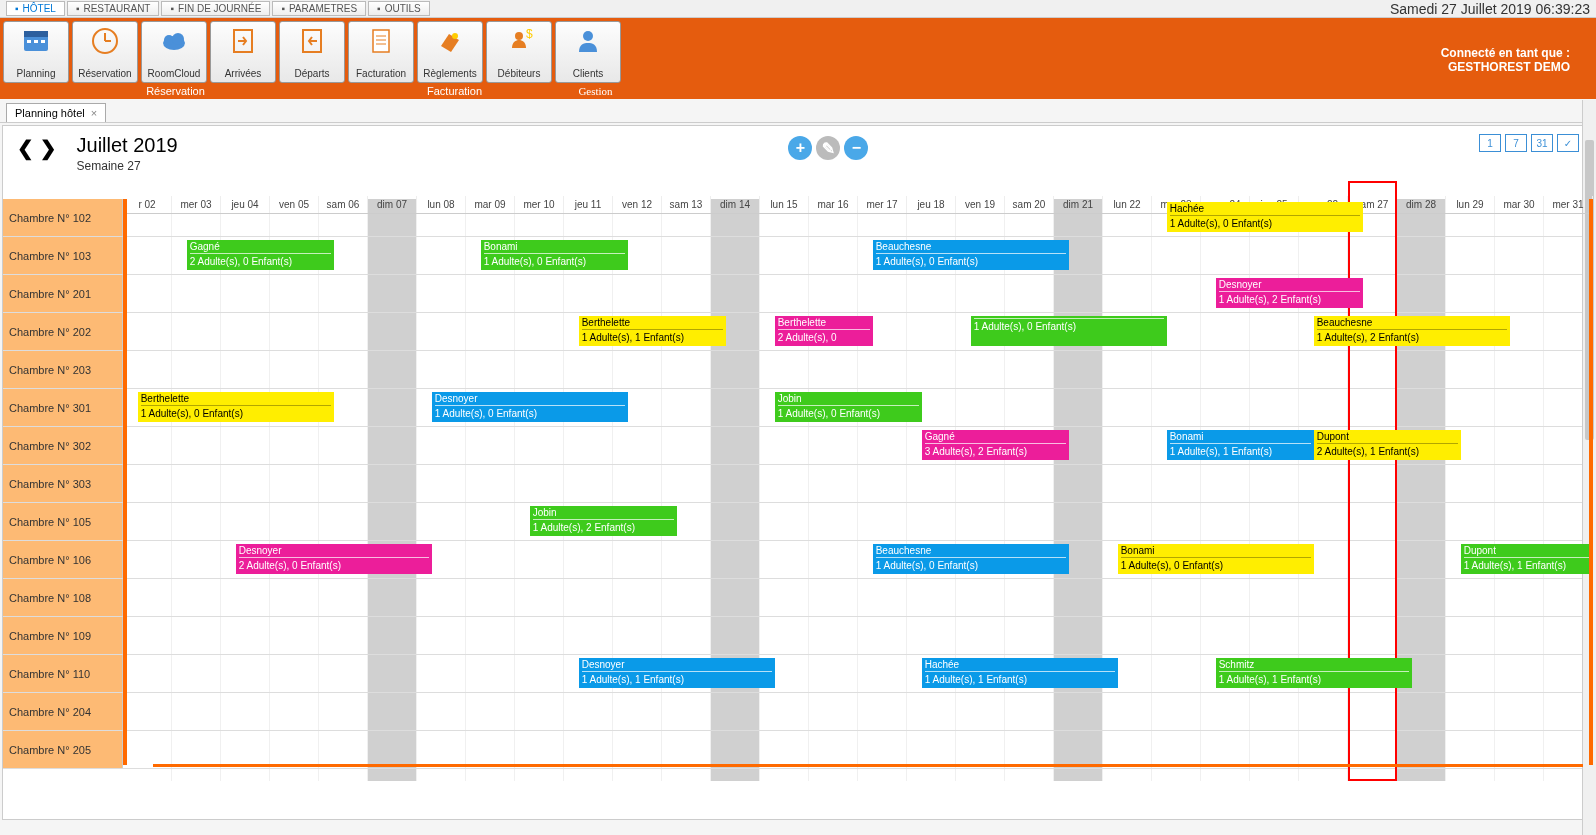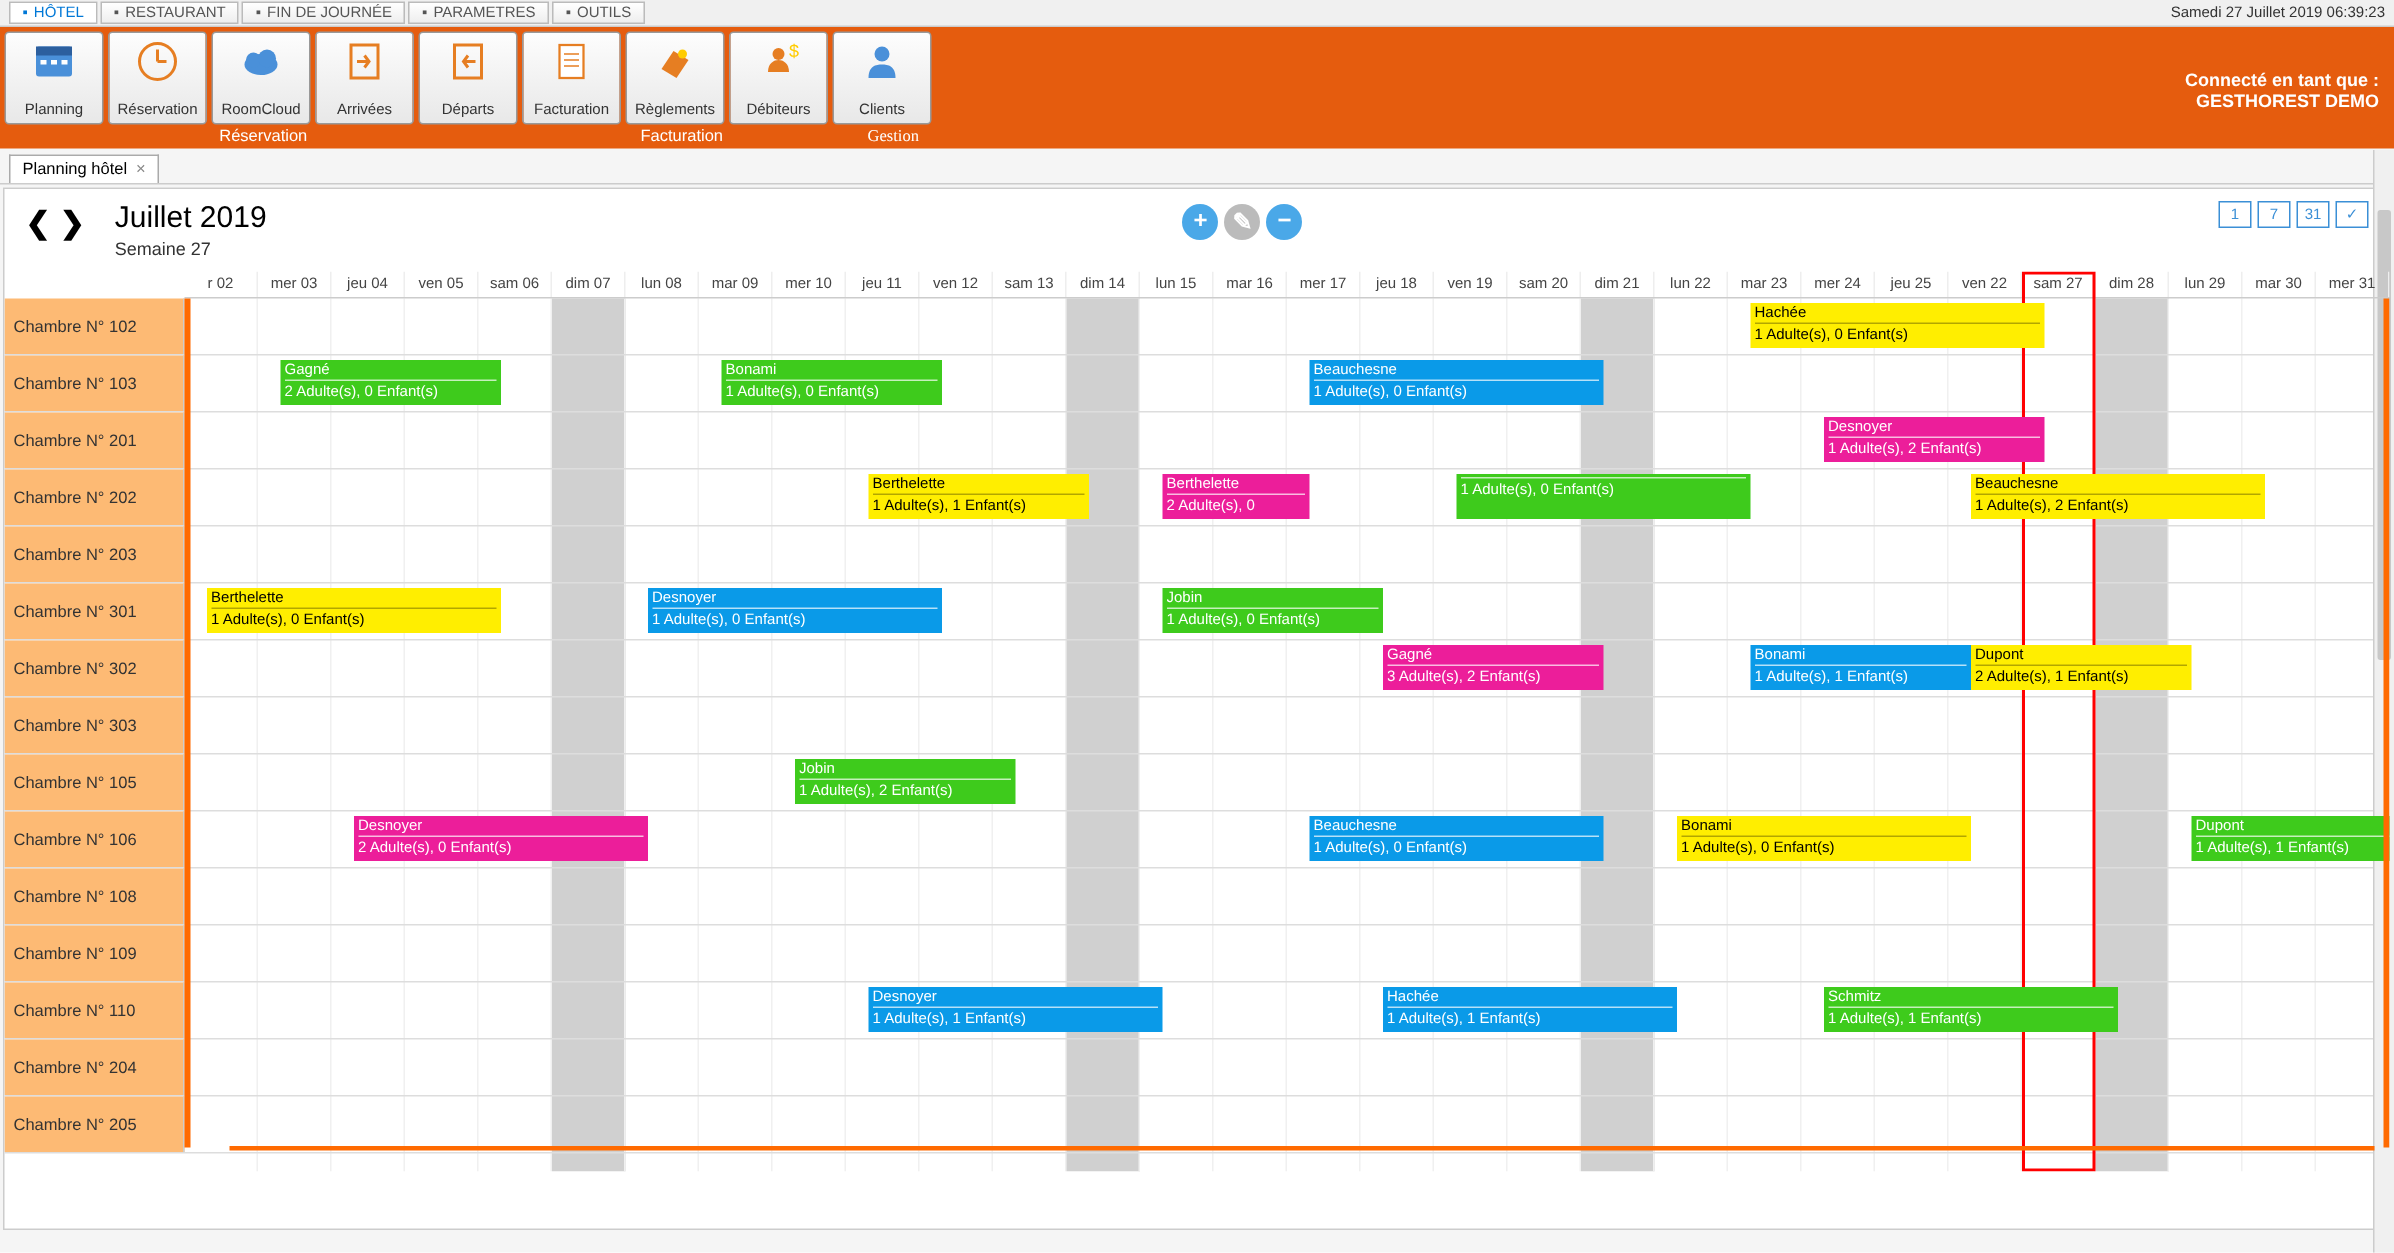--- a/index.html
+++ b/index.html
@@ -1,44 +1,44 @@
 <!DOCTYPE html>
 <html><head>
 <meta charset="utf-8">
 <style>
 *{box-sizing:border-box;margin:0;padding:0;font-family:Arial,sans-serif}
 body{background:#f5f5f5;font-size:11px;overflow:hidden}
 .topbar{height:18px;background:#f0f0f0;border-bottom:1px solid #ccc;display:flex;align-items:center;padding:0 6px;justify-content:space-between}
 .topbar-left{display:flex;gap:2px}
 .topbar-tab{display:flex;align-items:center;gap:4px;padding:1px 8px;border:1px solid #bbb;background:linear-gradient(#fff,#eee);font-size:10px;color:#555;cursor:pointer}
 .topbar-tab.active{background:#fff;color:#0078d7}
-.topbar-date{font-size:10px;color:#333}
+.topbar-date{font-size:14px;color:#333}
 .ribbon{background:#e55c0e;padding:3px 3px 0 3px}
 .ribbon-buttons{display:flex;gap:3px}
 .ribbon-group{display:flex;gap:3px}
 .ribbon-btn{width:66px;height:62px;background:linear-gradient(#fdfdfd,#e8e8e8);border:1px solid #999;border-radius:3px;display:flex;flex-direction:column;align-items:center;justify-content:space-between;padding:4px 2px 3px;cursor:pointer;font-size:10px;color:#333}
 .ribbon-btn .ico{width:30px;height:30px;display:flex;align-items:center;justify-content:center}
 .ribbon-labels{display:flex;gap:3px;color:#fff;font-size:11px;padding:2px 0}
-.ribbon-info{position:absolute;right:10px;top:28px;color:#fff;text-align:right;font-size:12px;font-weight:bold}
+.ribbon-info{position:absolute;right:26px;top:28px;color:#fff;text-align:right;font-size:12px;font-weight:bold}
 .ribbon-wrap{position:relative}
 .tabstrip{background:#f5f5f5;padding:4px 6px 0;border-bottom:1px solid #ccc}
 .doctab{display:inline-flex;align-items:center;gap:6px;background:#fff;border:1px solid #aaa;border-bottom:none;padding:3px 8px;font-size:11px}
 .doctab .x{color:#888;cursor:pointer}
 .planner{background:#fff;margin:2px;border:1px solid #ccc;height:695px;position:relative;overflow:hidden}
 .planner-header{display:flex;align-items:flex-start;padding:8px 14px;gap:14px;justify-content:space-between}
 .ph-left{display:flex;align-items:flex-start;gap:20px}
 .navarrows{display:flex;gap:6px;font-size:20px;font-weight:bold;cursor:pointer;padding-top:2px}
 .title-block .month{font-size:20px;font-weight:normal}
 .title-block .week{font-size:12px;color:#333;margin-top:2px}
 .ph-center{display:flex;gap:4px;padding-top:2px}
 .circ-btn{width:24px;height:24px;border-radius:50%;display:flex;align-items:center;justify-content:center;color:#fff;font-size:16px;font-weight:bold;cursor:pointer}
 .ph-right{display:flex;gap:4px}
 .view-btn{width:22px;height:18px;border:1px solid #3b8fd6;background:#fff;color:#3b8fd6;font-size:10px;display:flex;align-items:center;justify-content:center;cursor:pointer}
 .grid-wrap{position:relative;height:600px;overflow:hidden}
-.day-header{position:absolute;left:120px;right:0;top:0;height:18px;display:flex;border-bottom:1px solid #ccc;z-index:2;font-size:10px;color:#444}
+.day-header{position:absolute;left:120px;right:0;top:15px;height:18px;display:flex;border-bottom:1px solid #ccc;z-index:2;font-size:10px;color:#444}
 .day-header div{flex:1;border-right:1px solid #eee;text-align:center;line-height:18px;white-space:nowrap;overflow:hidden}
 .grid-body{position:absolute;left:0;right:0;top:18px;bottom:0}
 .room-row{height:38px;border-bottom:1px solid #ddd;display:flex}
 .room-label{width:120px;padding-left:6px;display:flex;align-items:center;font-size:11px;color:#333;border-right:1px solid #ccc;background:#fdba74;position:relative;z-index:3}
 .cells{position:absolute;left:120px;right:0;top:18px;bottom:0}
 .cell-col{position:absolute;top:0;bottom:0;border-right:1px solid #f0f0f0}
 .cell-col.sunday{background:#d0d0d0}
 .today-marker{position:absolute;top:0;bottom:0;border:2px solid red;z-index:4;pointer-events:none}
 .bookings{position:absolute;left:120px;right:0;top:18px;bottom:0;z-index:5}
 .booking{position:absolute;height:30px;font-size:10px;color:#fff;overflow:hidden;cursor:pointer;padding:1px 3px}

